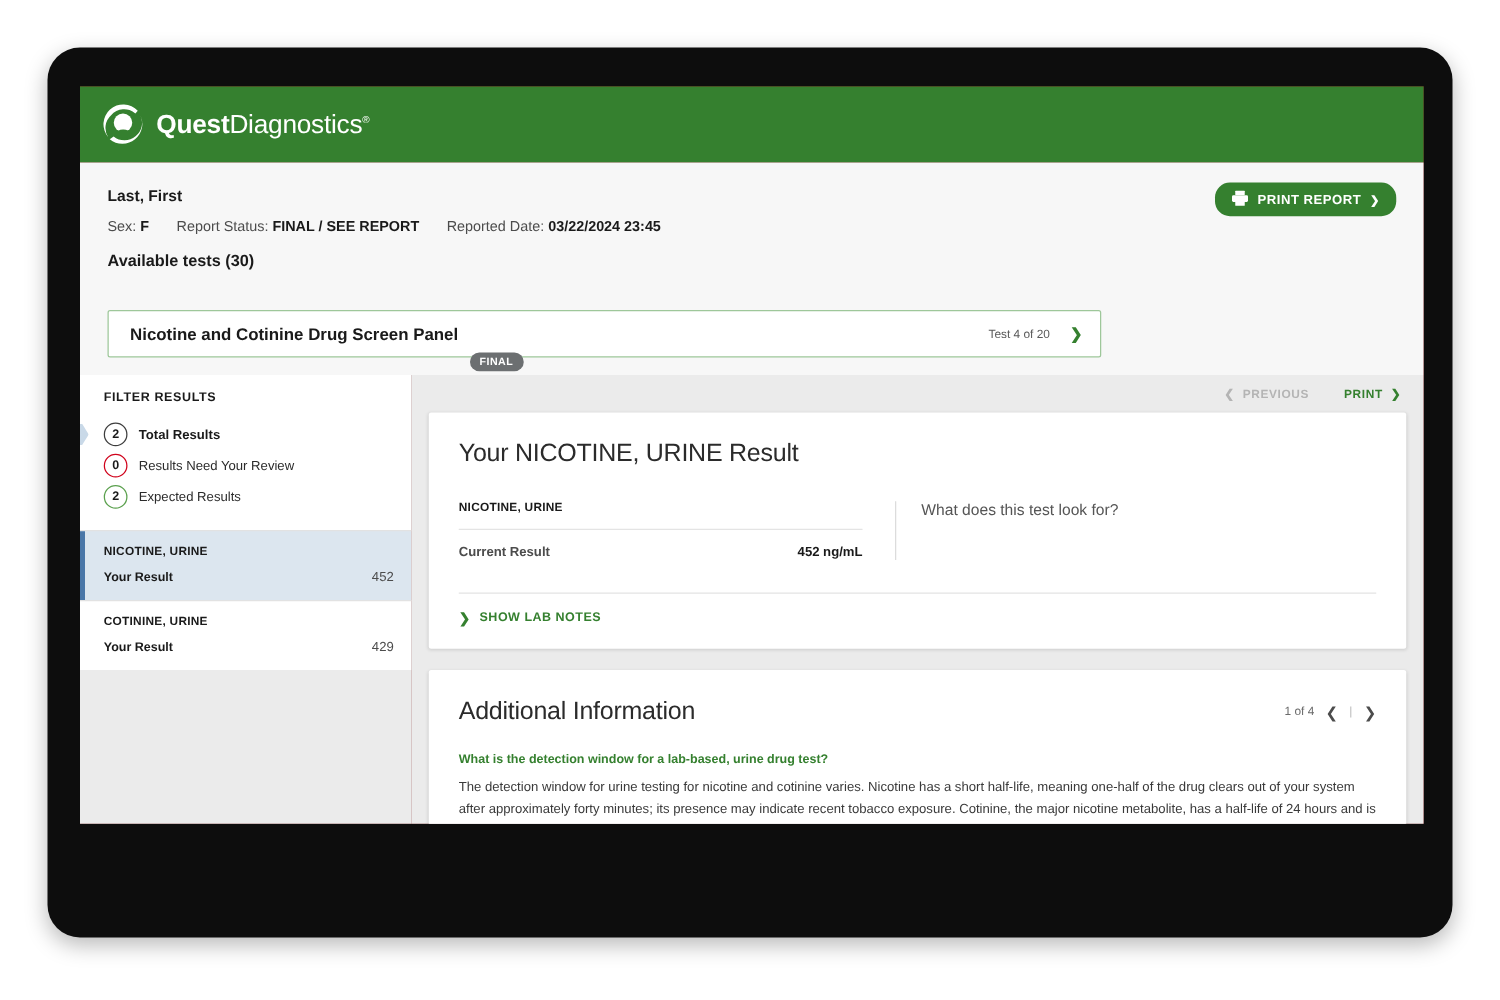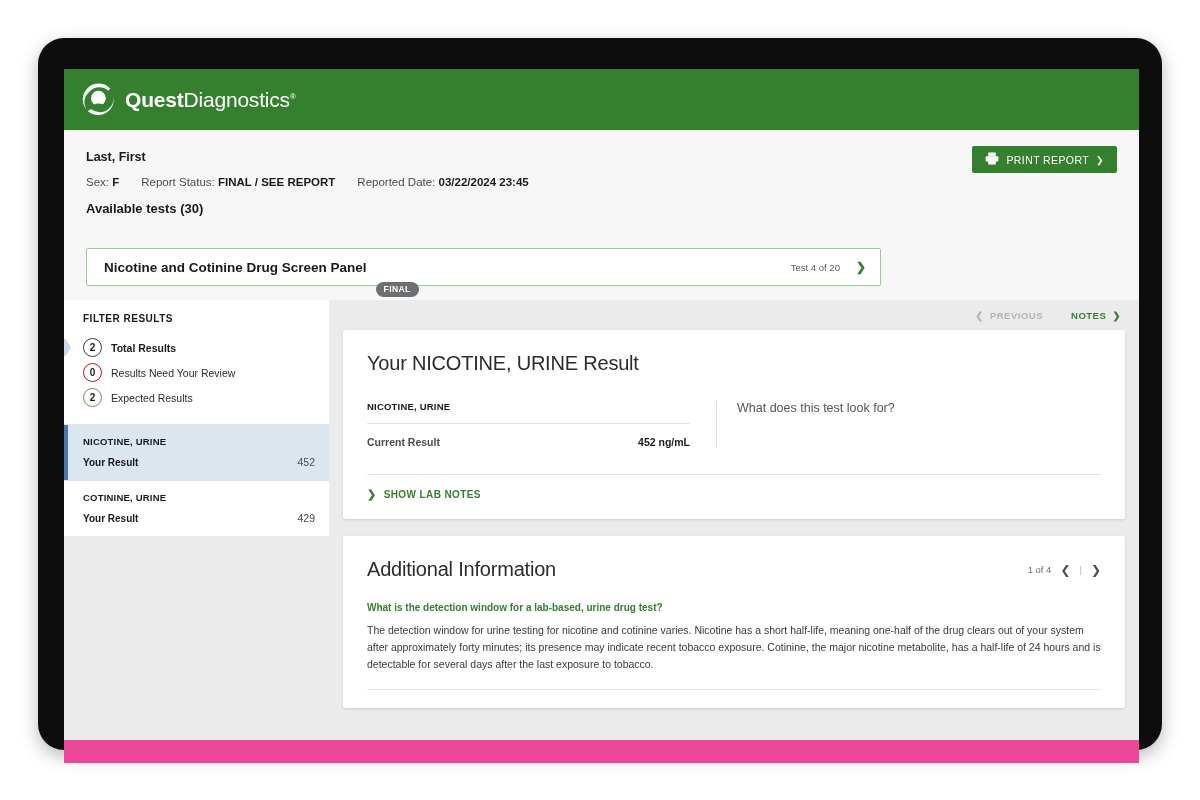--- a/index.html
+++ b/index.html
@@ -15,22 +15,22 @@
     position: absolute;
     left: 38px; top: 38px;
     width: 1124px; height: 712px;
     background: #0d0d0d;
     border-radius: 26px;
     box-shadow: 0 6px 18px rgba(0,0,0,.28);
   }
   #screen {
     position: absolute;
     left: 26px; top: 31px;
-    width: 1075px; height: 694px;
-    background: #ec4899;
+    width: 1075px; height: 590px;
+    background: #7f1d1d;
     overflow: hidden;
   }
 
   
   .brandbar {
     height: 61px;
     background: #35802f;
     display: flex; align-items: center;
     padding-left: 17px;
   }
@@ -55,23 +55,23 @@
     height: 118px;
   }
   .pname { font-size: 12.5px; font-weight: 700; color: #1a1a1a; }
   .pmeta { margin-top: 12px; font-size: 11.5px; color: #4c4c4c; display:flex; gap: 22px; }
   .pmeta b { color: #1a1a1a; font-weight: 700; }
   .avail { margin-top: 13px; font-size: 13px; font-weight: 700; color: #1a1a1a; }
 
   .printbtn {
     position: absolute; right: 22px; top: 16px;
     background: #35802f; color: #fff;
-    border: none; border-radius: 2px;
+    border: none; border-radius: 12px;
     height: 27px; padding: 0 13px;
-    font-family: inherit; font-size: 10.5px; font-weight: 400;
+    font-family: inherit; font-size: 10.5px; font-weight: 700;
     letter-spacing: .4px;
     display: flex; align-items: center; gap: 7px;
     cursor: pointer;
   }
   .printbtn .chev { font-size: 9px; }
 
   
   .testrow-wrap { background: #f7f7f7; padding: 0 22px 14px 22px; }
   .testrow {
     background:#fff; border:1px solid #9ec79a; border-radius:2px;
@@ -267,21 +267,21 @@
           <div class="resline">
             <span class="lbl">Your Result</span>
             <span class="val">429</span>
           </div>
         </div>
       </div>
 
       <div class="main">
         <div class="navbar">
           <span class="nav-prev">❮&nbsp; <span>PREVIOUS</span></span>
-          <span class="nav-next"><span>NOTES</span> &nbsp;❯</span>
+          <span class="nav-next"><span>PRINT</span> &nbsp;❯</span>
         </div>
 
         <div class="card">
           <h1>Your NICOTINE, URINE Result</h1>
 
           <div class="result-grid">
             <div class="result-left">
               <div class="rl-title">NICOTINE, URINE</div>
               <div class="rl-hr"></div>
               <div class="rl-row">

